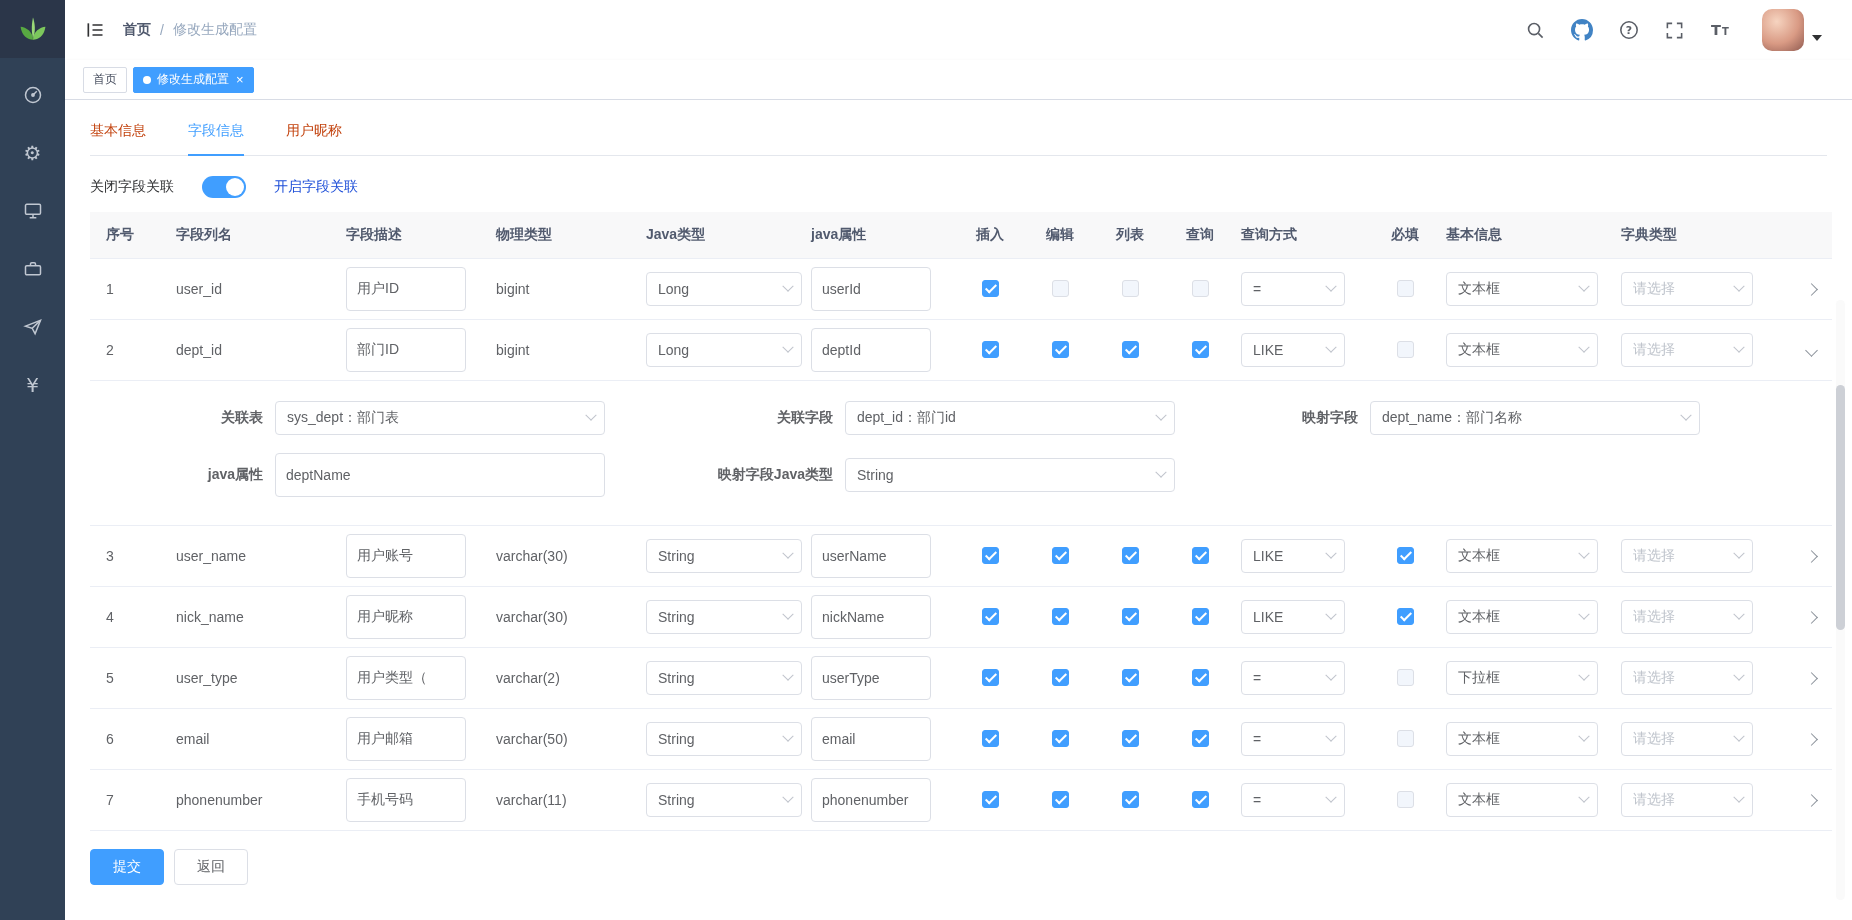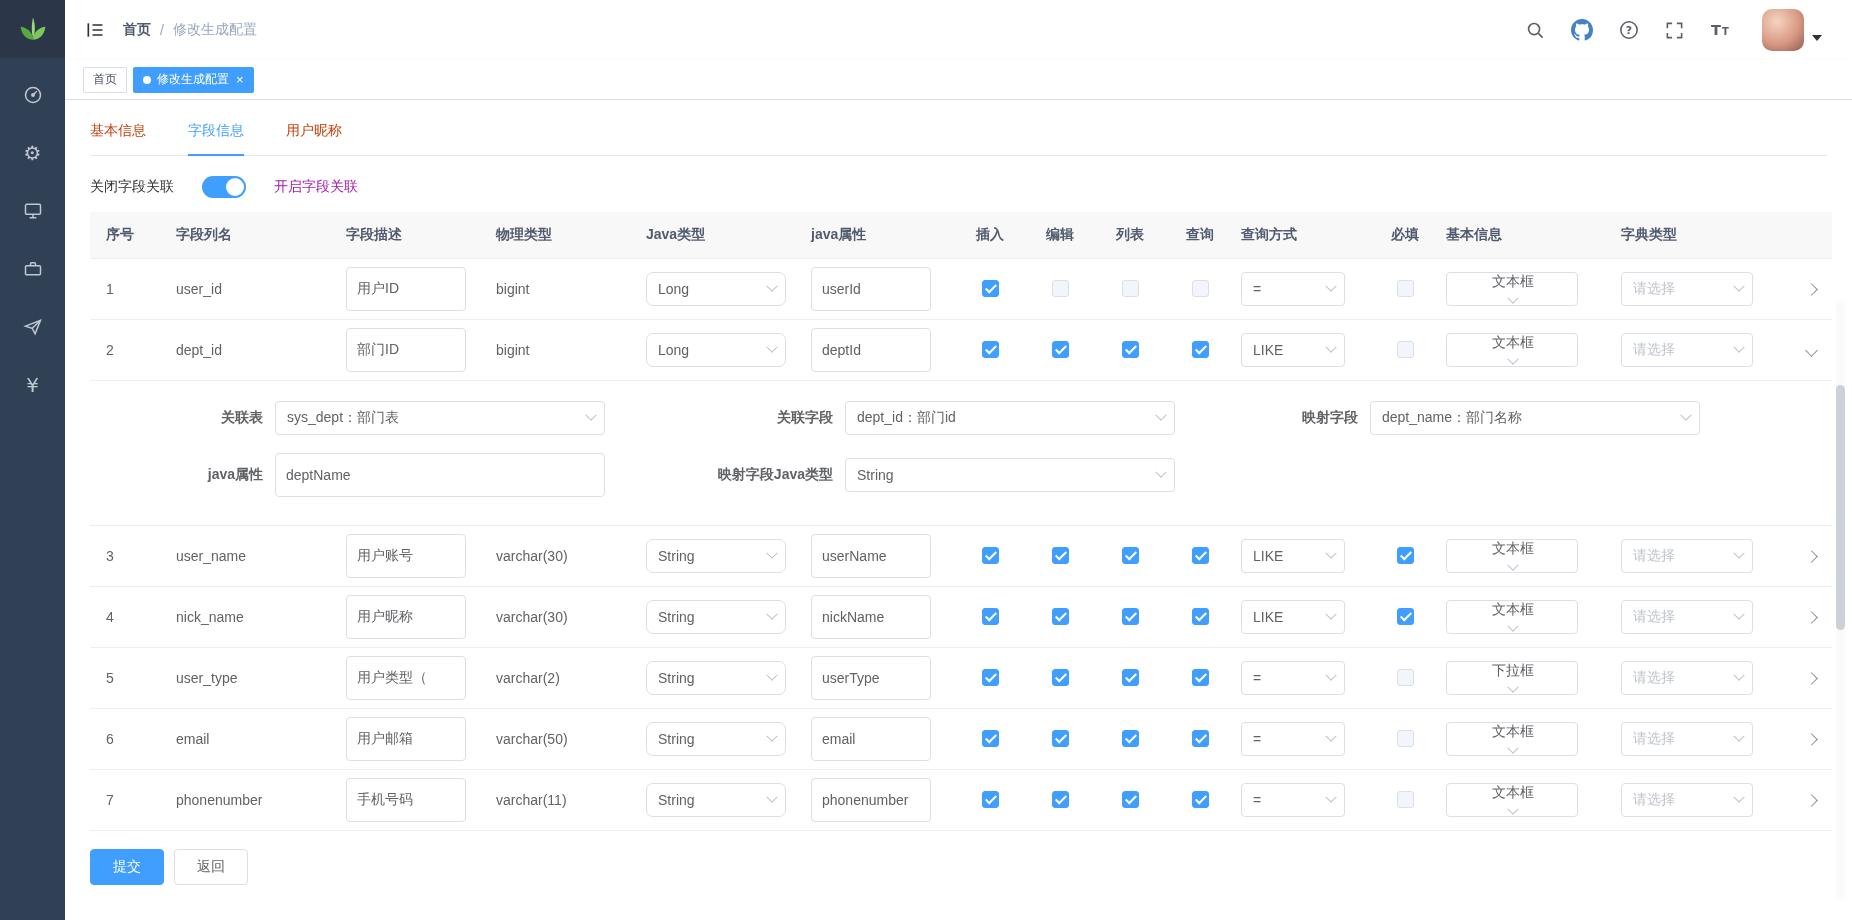--- a/index.html
+++ b/index.html
@@ -50,40 +50,40 @@
   .tabs { display:flex; border-bottom:1px solid #e4e7ed; }
   .tab { margin-right:42px; padding:0 0 15px; color:#c2410c; cursor:pointer; position:relative; }
   .tab.active { color:#409EFF; }
   .tab.active::after { content:""; position:absolute; left:0; right:0; bottom:-1px; height:2px; background:#409EFF; }
 
   .toggle-row { display:flex; align-items:center; gap:28px; margin:20px 0 14px; }
   .switch { width:44px; height:22px; border-radius:11px; background:#dcdfe6; position:relative; cursor:pointer; flex:none; }
   .switch.on { background:#409EFF; }
   .switch .knob { position:absolute; top:2px; left:2px; width:18px; height:18px; border-radius:50%; background:#fff; }
   .switch.on .knob { left:auto; right:2px; }
-  .toggle-on-label { color:#a21caf; cursor:pointer; }
+  .toggle-on-label { color:#1d4ed8; cursor:pointer; }
 
   
   table { width:100%; border-collapse:collapse; table-layout:fixed; }
   thead th { background:#f8f8f9; height:46px; font-weight:700; color:#515a6e; text-align:left;
     padding:0 6px; border-bottom:1px solid #ebeef5; font-size:14px; }
   tbody td { height:61px; border-bottom:1px solid #ebeef5; padding:0 6px; color:#606266; }
   .pad-l { padding-left:16px; }
   .center { text-align:center; }
 
   .inp { height:44px; border:1px solid #dcdfe6; border-radius:4px; padding:0 10px; font:inherit;
     color:#606266; background:#fff; overflow:hidden; white-space:nowrap; }
   .w-desc { width:120px; }
   .sel { height:34px; border:1px solid #dcdfe6; border-radius:4px; background:#fff; display:inline-flex;
     align-items:center; justify-content:space-between; gap:6px; padding:0 9px 0 11px; cursor:pointer; }
   .sel .val { overflow:hidden; white-space:nowrap; color:#606266; }
   .sel.placeholder .val { color:#bfc4cc; }
   .chev { width:8px; height:8px; border-right:1.6px solid #c0c4cc; border-bottom:1.6px solid #c0c4cc;
     transform:rotate(45deg) translate(-2px,-2px); flex:none; }
-  .w-java { width:140px;border-radius:7px; } .w-query { width:104px; } .w-html { width:132px;flex-direction:column; } .w-dict { width:132px; }
+  .w-java { width:156px; } .w-query { width:104px; } .w-html { width:152px; } .w-dict { width:132px; }
 
   .checkbox { width:17px; height:17px; border:1px solid #dcdfe6; border-radius:3px; background:#f2f6fc;
     display:inline-block; position:relative; vertical-align:middle; cursor:pointer; }
   .checkbox.checked { background:#409EFF; border-color:#409EFF; }
   .checkbox.checked::after { content:""; position:absolute; left:5px; top:1px; width:4px; height:9px;
     border:solid #fff; border-width:0 2px 2px 0; transform:rotate(45deg); }
 
   .row-arrow { width:9px; height:9px; display:inline-block; border-top:1.7px solid #8a9099;
     border-right:1.7px solid #8a9099; transform:rotate(45deg); cursor:pointer; }
   .row-arrow.expanded { transform:rotate(135deg); }

